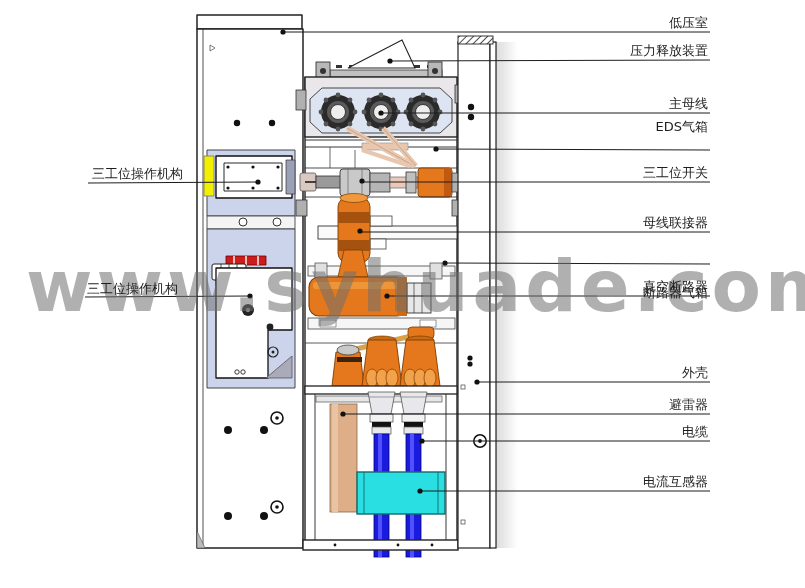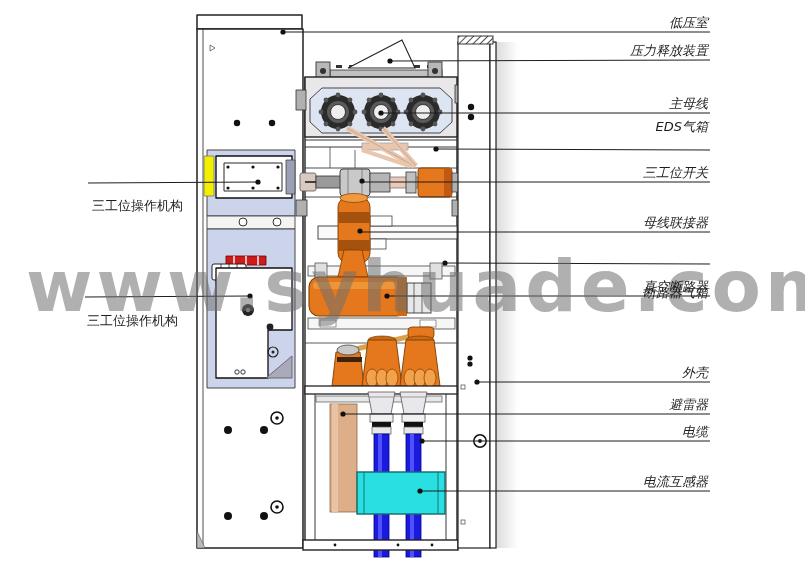--- a/index.html
+++ b/index.html
@@ -11,22 +11,22 @@
   .watermark{
     position:absolute;left:26px;top:244px;z-index:5;
     font-size:72px;letter-spacing:4px;font-weight:bold;
     color:rgba(112,112,112,0.55);white-space:nowrap;pointer-events:none;
     font-family:"DejaVu Sans","Liberation Sans",sans-serif;
   }
   .lbl{
     position:absolute;z-index:8;font-size:13px;color:#1d1d1d;
     white-space:nowrap;line-height:15px;
   }
-  .lbl.right{right:97px;text-align:center;font-style:italic;}
-  .lbl.left{text-align:left;margin-top:32px;}
+  .lbl.right{right:97px;text-align:center;}
+  .lbl.left{text-align:left;}
 </style>
 </head>
 <body>
 
 <div class="stage">
 
 <svg width="805" height="588" viewBox="0 0 805 588">
   <defs>
     <pattern id="hatch" width="5" height="5" patternTransform="rotate(45)" patternUnits="userSpaceOnUse">
       <rect width="5" height="5" fill="#ffffff"></rect>

